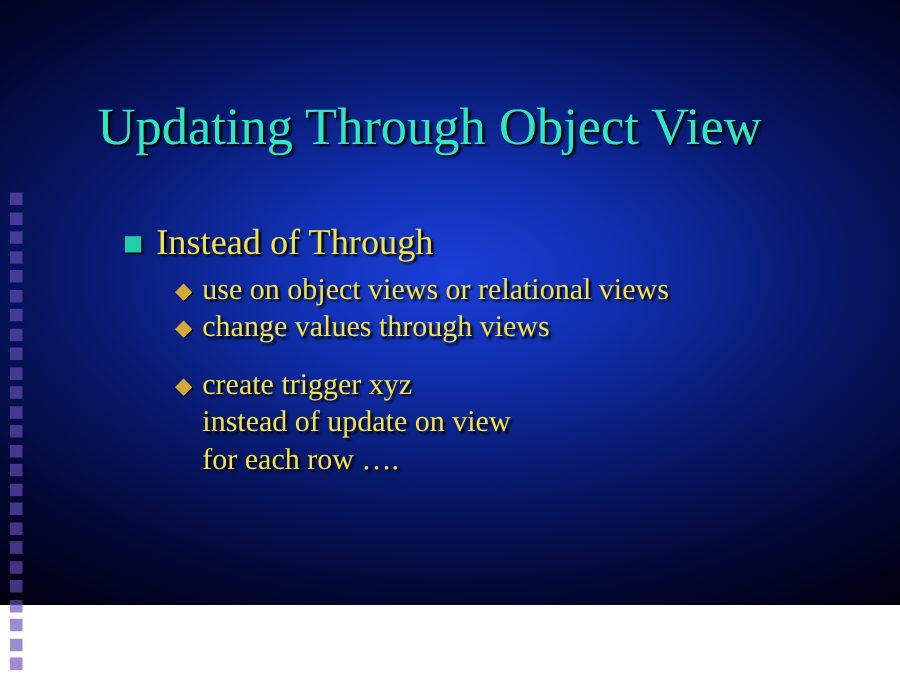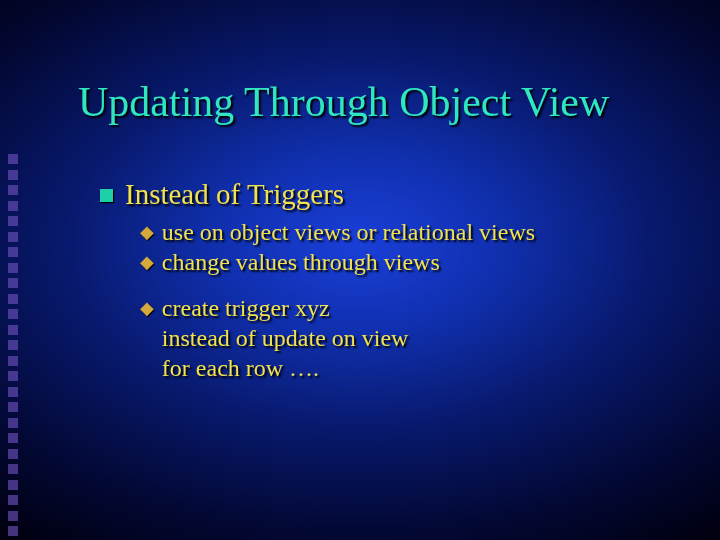--- a/index.html
+++ b/index.html
@@ -5,21 +5,21 @@
   html, body {
     margin: 0;
     padding: 0;
     width: 720px;
     height: 540px;
     overflow: hidden;
     font-family: "Times New Roman", Times, serif;
   }
   .slide {
     width: 720px;
-    height: 540px;
+    height: 484px;
     background: radial-gradient(ellipse 95% 80% at 50% 45%,
                 #1a3fd8 0%,
                 #1030b0 20%,
                 #081a70 42%,
                 #030938 65%,
                 #000010 85%,
                 #000000 100%);
     position: relative;
     box-sizing: border-box;
   }
@@ -123,21 +123,21 @@
       <div class="deco-sq"></div>
     <div class="deco-sq"></div>
   </div>
 
   <div class="title">Updating Through Object View</div>
 
   <div class="body">
 
     <div class="l1">
       <span class="bullet"></span>
-      <span class="txt">Instead of Triggers</span>
+      <span class="txt">Instead of Through</span>
     </div>
     <div class="l2-group">
       <div class="l2">
         <span class="dbullet">◆</span>
         <span class="txt">use on object views or relational views</span>
       </div>
       <div class="l2">
         <span class="dbullet">◆</span>
         <span class="txt">change values through views</span>
       </div>

